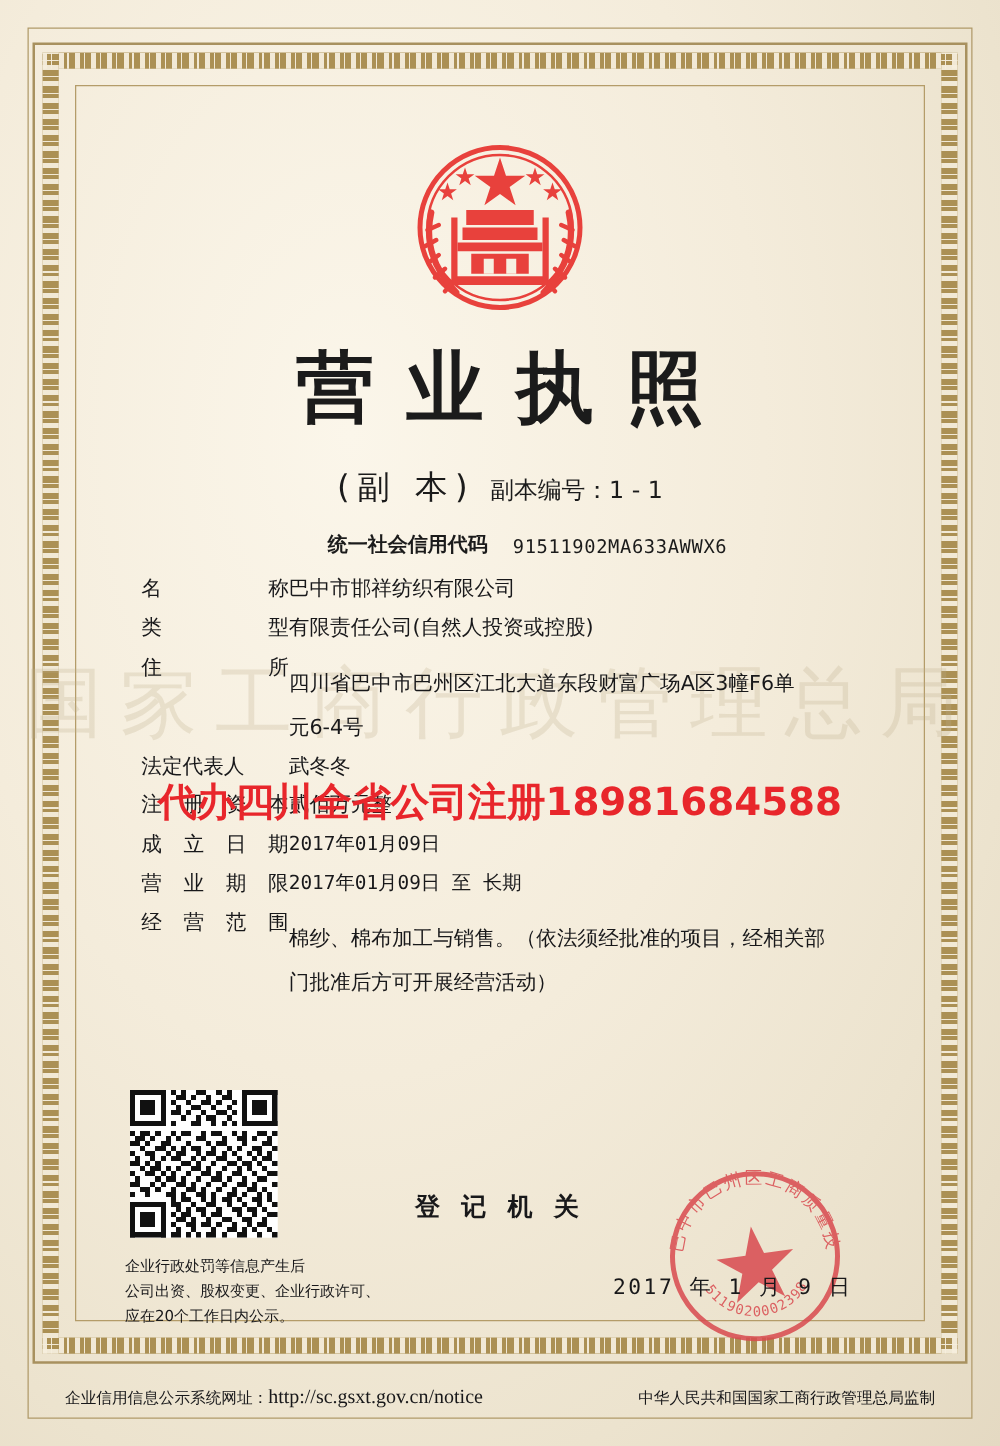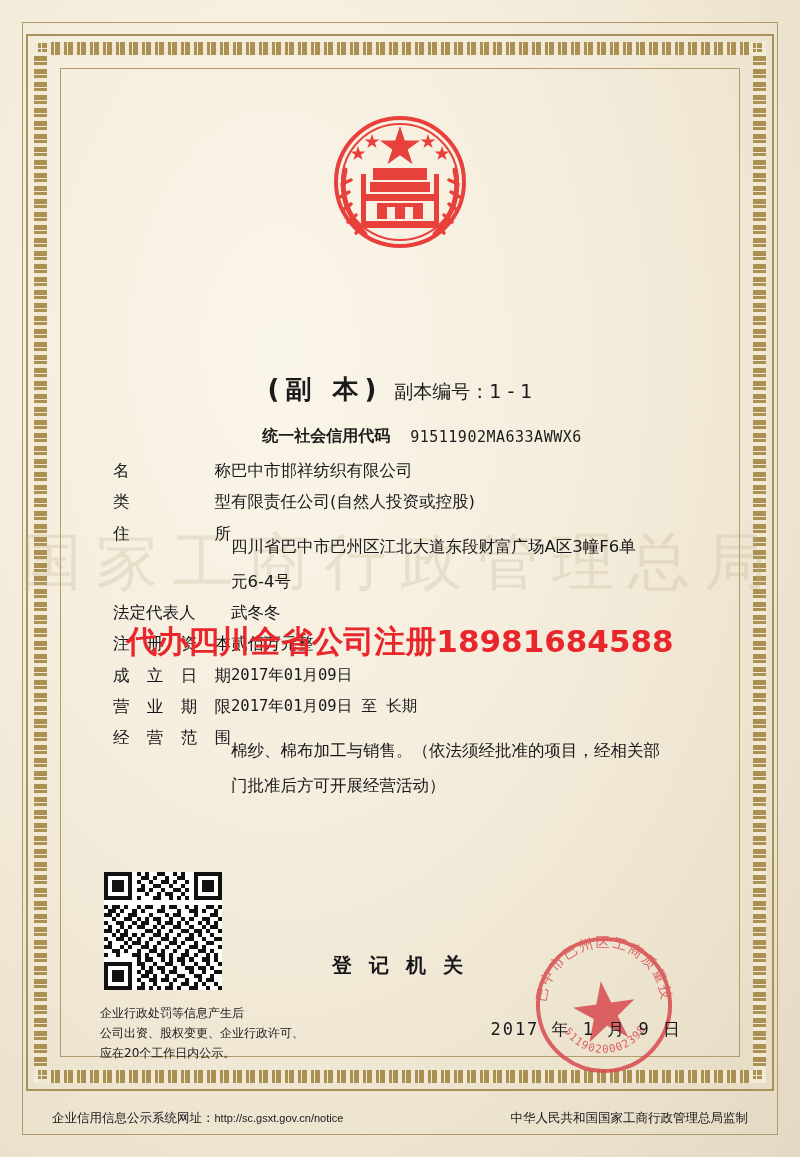--- a/index.html
+++ b/index.html
@@ -80,21 +80,21 @@
     text-indent:26px;
     font-weight:bold;
     color:#1b1b1b;
     font-family:"DejaVu Sans","Liberation Sans",sans-serif;
   }
   .subtitle-row{
     position:absolute;left:0;right:0;top:372px;
     text-align:center;
   }
   .subtitle{
-    font-size:26px;letter-spacing:6px;color:#1b1b1b;font-weight:bold;
+    font-size:26px;letter-spacing:6px;color:#1b1b1b;font-weight:normal;
     font-family:"DejaVu Sans",sans-serif;
     text-align:right;
   }
   .copyno{
     font-size:19px;color:#1b1b1b;margin-left:12px;
     font-family:"DejaVu Sans",sans-serif;
   }
   .credit-row{
     position:absolute;left:0;right:0;top:426px;
     display:flex;justify-content:center;align-items:center;gap:20px;
@@ -172,21 +172,21 @@
     font-family:"DejaVu Sans",sans-serif;
   }
 
   
   .footer{
     position:absolute;left:52px;right:52px;bottom:30px;
     display:flex;justify-content:space-between;align-items:center;
     font-size:12.5px;color:#18181a;
     font-family:"DejaVu Sans",sans-serif;
   }
-  .footer .url{font-family:Liberation Sans, sans-serif;font-size:11px;margin-top:13px;}
+  .footer .url{font-family:Liberation Serif, serif;font-size:16px;margin-top:13px;}
 </style>
 </head>
 <body>
 
 <div class="page">
 
   <div class="outer-border"></div>
   <div class="frame-outline"></div>
   <div class="frame-band">
     <div class="v left"></div>
@@ -221,20 +221,21 @@
         <polygon fill="#e8413c" points="75,16 79.8,30.6 95.2,30.6 82.7,39.6 87.5,54.2 75,45.2 62.5,54.2 67.3,39.6 54.8,30.6 70.2,30.6"></polygon>
 
         <polygon fill="#e8413c" points="47,24 48.8,29.4 54.5,29.4 49.9,32.7 51.6,38.1 47,34.8 42.4,38.1 44.1,32.7 39.5,29.4 45.2,29.4"></polygon>
         <polygon fill="#e8413c" points="33,36 34.8,41.4 40.5,41.4 35.9,44.7 37.6,50.1 33,46.8 28.4,50.1 30.1,44.7 25.5,41.4 31.2,41.4"></polygon>
         <polygon fill="#e8413c" points="103,24 104.8,29.4 110.5,29.4 105.9,32.7 107.6,38.1 103,34.8 98.4,38.1 100.1,32.7 95.5,29.4 101.2,29.4"></polygon>
         <polygon fill="#e8413c" points="117,36 118.8,41.4 124.5,41.4 119.9,44.7 121.6,50.1 117,46.8 112.4,50.1 114.1,44.7 109.5,41.4 115.2,41.4"></polygon>
       </g>
     </svg>
   </div>
 
+  <div class="title">营业执照</div>
 
   <div class="subtitle-row">
     <span class="subtitle">(副 本)</span><span class="copyno">副本编号：1 - 1</span>
   </div>
 
   <div class="credit-row">
     <span>统一社会信用代码</span>
     <span class="credit-code">91511902MA633AWWX6</span>
   </div>
 

